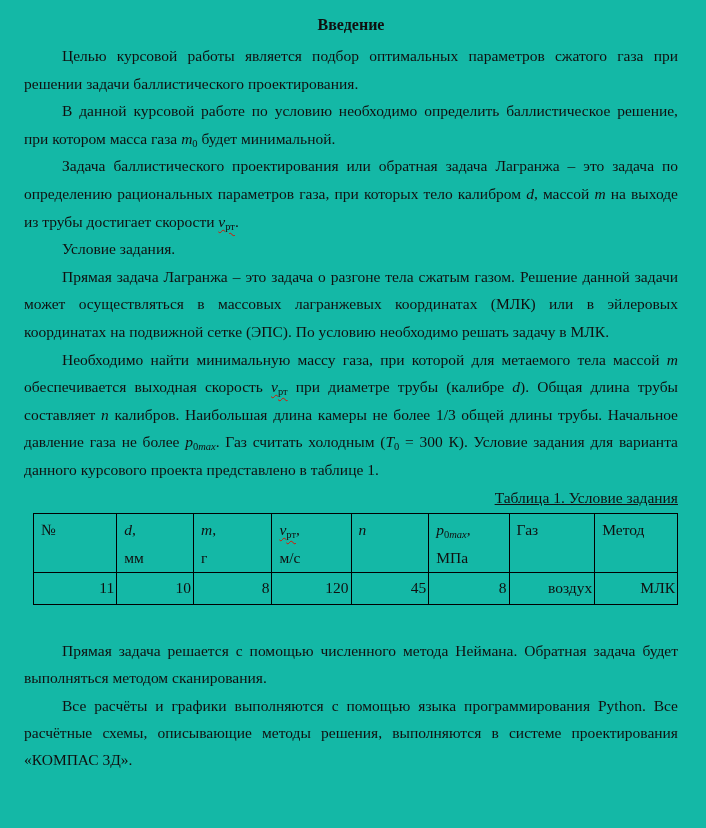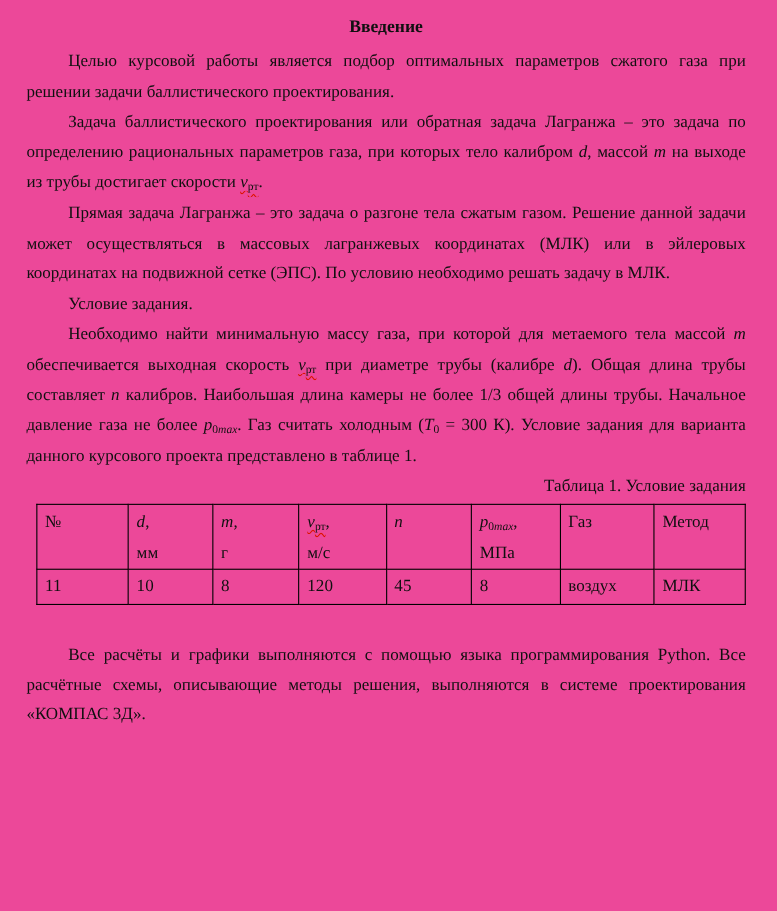--- a/index.html
+++ b/index.html
@@ -13,21 +13,21 @@
     overflow: hidden;
     font-family: "Liberation Serif", "DejaVu Serif", serif;
     color: #101010;
   }
   .page {
     position: relative;
     box-sizing: border-box;
     width: 706px;
     height: 828px;
     padding: 14px 28px 0 24px;
-    background: #ec4899;
+    background: #14b8a6;
   }
   .doc-title {
     text-align: center;
     font-weight: bold;
     font-size: 16px;
     line-height: 21px;
     margin: 0 0 7px 0;
   }
   .para {
     margin: 0;
@@ -49,50 +49,52 @@
     text-decoration-style: wavy;
     text-decoration-color: #dd1100;
     text-decoration-thickness: 1px;
     text-underline-offset: 2px;
   }
   .table-caption {
     font-size: 15.5px;
     line-height: 27.6px;
     text-align: right;
     margin: 0;
+    text-decoration: underline;
   }
   table.cond {
     border-collapse: collapse;
     table-layout: fixed;
     margin: 2px 0 0 9px;
   }
   table.cond td {
     border: 1px solid #000000;
     vertical-align: top;
     font-size: 15.5px;
     line-height: 28px;
     padding: 2px 2px 0 7px;
     overflow: hidden;
   }
   table.cond tr.hdr td { height: 56px; }
-  table.cond tr.dat td { height: 28px; padding-top: 1px; padding-bottom: 2px; }
+  table.cond tr.dat td { height: 28px; padding-top: 1px; padding-bottom: 2px; text-align: right; }
   .post-block { margin-top: 32px; }
 </style>
 </head>
 <body>
 
 <div class="page">
 
   <h1 class="doc-title">Введение</h1>
 
   <div>
       <p class="para"><span>Целью курсовой работы является подбор оптимальных параметров сжатого газа при решении задачи баллистического проектирования.</span></p>
+      <p class="para"><span>В данной курсовой работе по условию необходимо определить баллистическое решение, при котором масса газа </span><span class="it">m</span><span class="sb">0</span><span> будет минимальной.</span></p>
       <p class="para"><span>Задача баллистического проектирования или обратная задача Лагранжа – это задача по определению рациональных параметров газа, при которых тело калибром </span><span class="it">d</span><span>, массой </span><span class="it">m</span><span> на выходе из трубы достигает скорости </span><span class="it sp">v</span><span class="sb sp">рт</span><span>.</span></p>
+      <p class="para"><span>Условие задания.</span></p>
       <p class="para"><span>Прямая задача Лагранжа – это задача о разгоне тела сжатым газом. Решение данной задачи может осуществляться в массовых лагранжевых координатах (МЛК) или в эйлеровых координатах на подвижной сетке (ЭПС). По условию необходимо решать задачу в МЛК.</span></p>
-      <p class="para"><span>Условие задания.</span></p>
       <p class="para"><span>Необходимо найти минимальную массу газа, при которой для метаемого тела массой </span><span class="it">m</span><span> обеспечивается выходная скорость </span><span class="it sp">v</span><span class="sb sp">рт</span><span> при диаметре трубы (калибре </span><span class="it">d</span><span>). Общая длина трубы составляет </span><span class="it">n</span><span> калибров. Наибольшая длина камеры не более 1/3 общей длины трубы. Начальное давление газа не более </span><span class="it">p</span><span class="sb">0</span><span class="sb it">max</span><span>. Газ считать холодным (</span><span class="it">T</span><span class="sb">0</span><span> = 300 К). Условие задания для варианта данного курсового проекта представлено в таблице 1.</span></p>
     </div>
 
   <p class="table-caption">Таблица 1. Условие задания</p>
 
   <table class="cond">
     <tbody>
       <tr class="hdr">
           <td style="width: 87px;">
             <div><span>№</span></div>
@@ -130,17 +132,18 @@
           <td>120</td>
           <td>45</td>
           <td>8</td>
           <td>воздух</td>
           <td>МЛК</td>
         </tr>
     </tbody>
   </table>
 
   <div class="post-block">
+      <p class="para"><span>Прямая задача решается с помощью численного метода Неймана. Обратная задача будет выполняться методом сканирования.</span></p>
       <p class="para"><span>Все расчёты и графики выполняются с помощью языка программирования Python. Все расчётные схемы, описывающие методы решения, выполняются в системе проектирования «КОМПАС 3Д».</span></p>
       <p class="para para-clipped"></p>
     </div>
 
 </div>
 
 </body></html>

